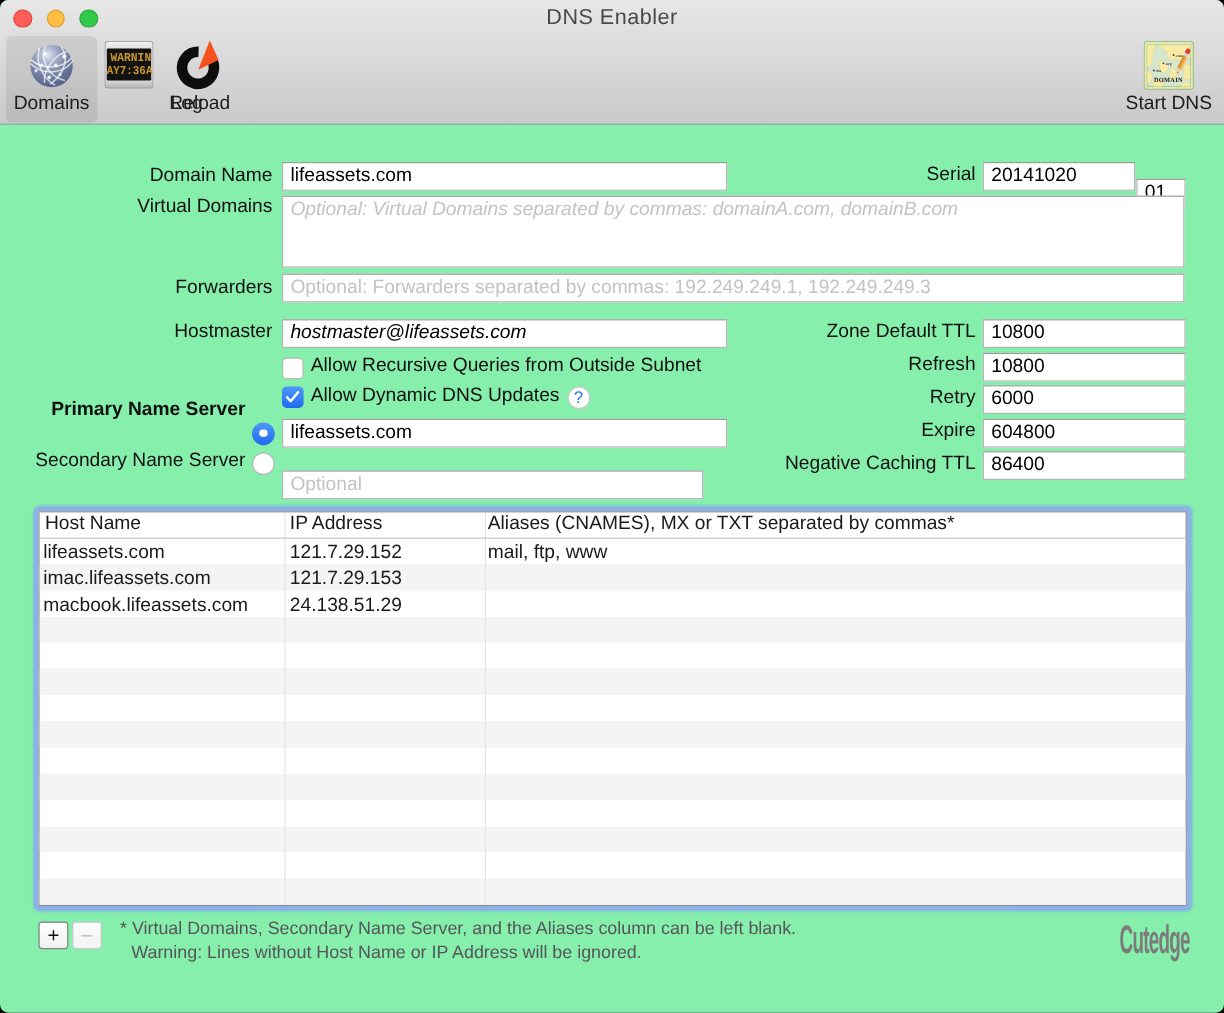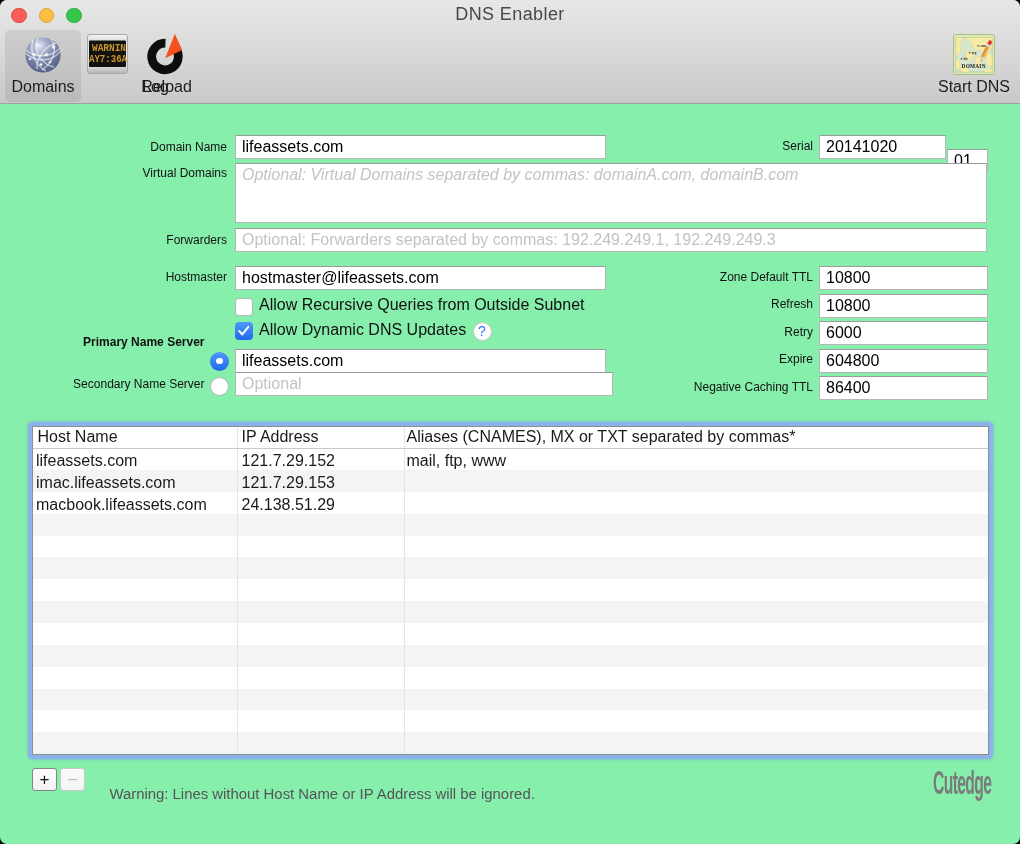--- a/index.html
+++ b/index.html
@@ -17,21 +17,21 @@
   font-size:18px; line-height:20px; color:#484848; }
 #selbtn { position:absolute; left:5px; top:29.5px; width:75.5px; height:72.5px;
   background:rgba(0,0,0,0.075); border-radius:5px; }
 .tblabel { position:absolute; font-size:16px; line-height:20px; color:#1d1d1d; top:77px; text-align:center; }
 #lab-domains { left:4px; width:78px; }
 #lab-log { left:87px; width:41px;margin-left:48px; }
 #lab-reload { left:139px; width:55px; }
 #lab-start { left:936px; width:76px; }
 .icon { position:absolute; }
 
-.label { position:absolute; font-size:12px; line-height:20px; color:#111; text-align:right; }
+.label { position:absolute; font-size:16px; line-height:20px; color:#111; text-align:right; }
 .input { position:absolute; background:#fff; border:1px solid #b6b6b8; border-top-color:#9b9b9d;
   font-size:16px; line-height:21px; color:#000; padding-left:6px; height:24px; overflow:hidden; white-space:nowrap; }
 .ph { color:#c3c3c7; }
 .atext { position:absolute; font-size:16px; line-height:20px; color:#111; white-space:nowrap; }
 
 .cb { position:absolute; width:17.5px; height:17.5px; border-radius:4px; }
 .cb.off { background:#fff; border:1px solid #b8b8ba; }
 .cb.on { background:linear-gradient(180deg,#4f99f9,#2069ee); }
 .radio { position:absolute; width:19px; height:19px; border-radius:50%; }
 .radio.off { background:#fff; border:1px solid #b4b4b6; }
@@ -182,27 +182,27 @@
   <div class="label" style="left:613px;top:294.4px;width:200px;">Refresh</div>
   <div class="label" style="left:613px;top:321.9px;width:200px;">Retry</div>
   <div class="label" style="left:613px;top:349.4px;width:200px;">Expire</div>
   <div class="label" style="left:613px;top:376.9px;width:200px;">Negative Caching TTL</div>
 
   <div class="input" style="left:235px;top:135px;width:371px;">lifeassets.com</div>
   <div class="input" style="left:819px;top:135px;width:127px;">20141020</div>
   <div class="input" style="left:947px;top:135px;width:41px;margin-top:14px;">01</div>
   <div class="input" style="left:235px;top:163px;width:752px;height:60px;font-style:italic;"><span class="ph">Optional: Virtual Domains separated by commas: domainA.com, domainB.com</span></div>
   <div class="input" style="left:235px;top:228px;width:752px;"><span class="ph">Optional: Forwarders separated by commas: 192.249.249.1, 192.249.249.3</span></div>
-  <div class="input" style="left:235px;top:266px;width:371px;">hostmaster@lifeassets.com</div>
+  <div class="input" style="left:235px;top:266px;width:371px;font-style:italic;">hostmaster@lifeassets.com</div>
   <div class="input" style="left:819px;top:266px;width:169px;">10800</div>
   <div class="input" style="left:819px;top:293.5px;width:169px;">10800</div>
   <div class="input" style="left:819px;top:321px;width:169px;">6000</div>
   <div class="input" style="left:235px;top:348.5px;width:371px;">lifeassets.com</div>
   <div class="input" style="left:819px;top:348.5px;width:169px;">604800</div>
-  <div class="input" style="left:235px;top:372px;width:378px;"><span class="ph">Optional</span></div>
+  <div class="input" style="left:235px;top:392px;width:351px;"><span class="ph">Optional</span></div>
   <div class="input" style="left:819px;top:376px;width:169px;">86400</div>
 
   <div class="cb off" style="left:235px;top:298px;"></div>
   <div class="atext" style="left:259px;top:295.4px;">Allow Recursive Queries from Outside Subnet</div>
   <div class="cb on" style="left:235px;top:322px;">
     <svg width="17.5" height="17.5" viewBox="0 0 17.5 17.5">
         <path d="M4.2,9 l3,3.4 L13.4,4.9" fill="none" stroke="#fff" stroke-width="2" stroke-linecap="round" stroke-linejoin="round"></path>
       </svg>
   </div>
   <div class="atext" style="left:259px;top:319.9px;">Allow Dynamic DNS Updates</div>
@@ -231,15 +231,16 @@
   <div class="tcell" style="left:36px;top:451px;">lifeassets.com</div>
   <div class="tcell" style="left:241.5px;top:451px;">121.7.29.152</div>
   <div class="tcell" style="left:406.5px;top:451px;">mail, ftp, www</div>
   <div class="tcell" style="left:36px;top:473px;">imac.lifeassets.com</div>
   <div class="tcell" style="left:241.5px;top:473px;">121.7.29.153</div>
   <div class="tcell" style="left:36px;top:494.8px;">macbook.lifeassets.com</div>
   <div class="tcell" style="left:241.5px;top:494.8px;">24.138.51.29</div>
 
   <div class="sqbtn" id="plus">+</div>
   <div class="sqbtn" id="minus">–</div>
+  <div class="note" style="left:100px;top:764.4px;">* Virtual Domains, Secondary Name Server, and the Aliases column can be left blank.</div>
   <div class="note" style="left:109.4px;top:784.1px;">Warning: Lines without Host Name or IP Address will be ignored.</div>
   <div id="cutedge">Cutedge</div>
 </div>
 
 </body></html>

